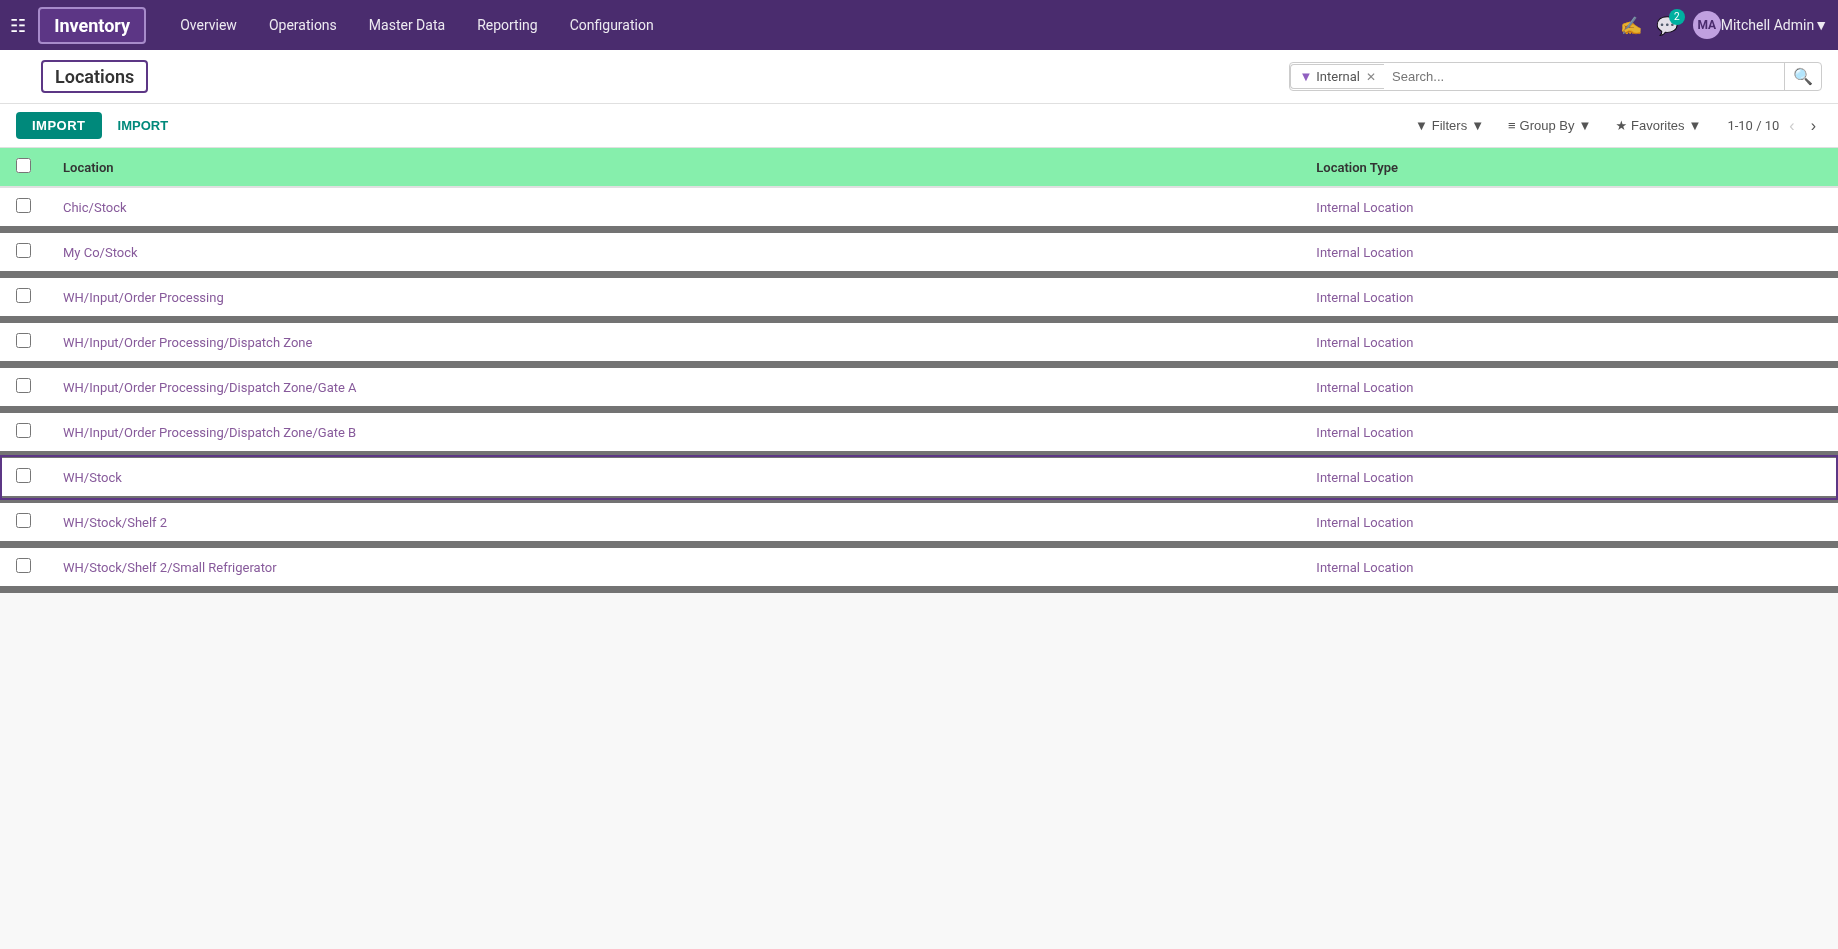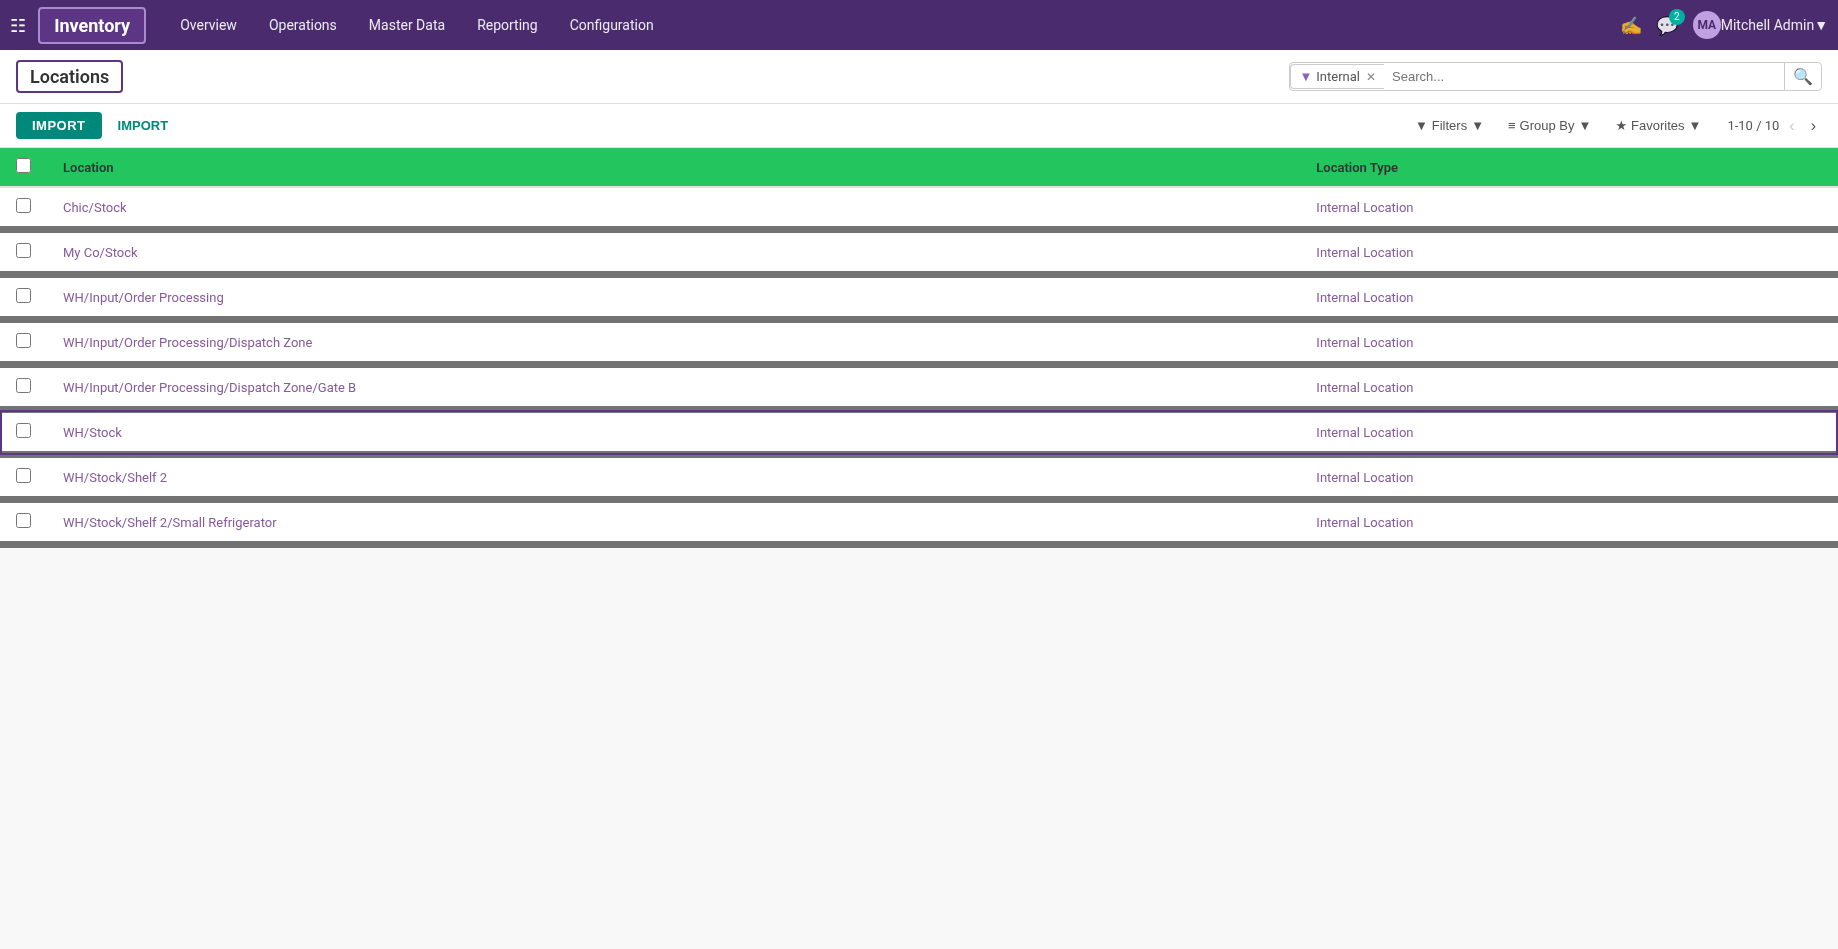--- a/index.html
+++ b/index.html
@@ -99,20 +99,21 @@
       border-bottom: 1px solid #e0e0e0;
       padding: 10px 16px;
       display: flex;
       align-items: center;
       justify-content: space-between;
     }
     .sub-header-left {
       display: flex;
       align-items: center;
       gap: 10px;
+      margin-left: 25px;
     }
     .page-title-box {
       border: 2px solid #5c3685;
       border-radius: 4px;
       padding: 4px 12px;
       font-size: 18px;
       font-weight: 600;
       color: #333;
     }
     .sub-header-right {
@@ -244,21 +245,21 @@
     }
     thead tr {
       border-bottom: 2px solid #e0e0e0;
     }
     thead th {
       padding: 10px 16px;
       text-align: left;
       font-size: 13px;
       font-weight: 600;
       color: #333;
-      background: #22c55e;
+      background: #86efac;
     }
     tbody tr {
       border-bottom: 7px solid #737373;
       background: white;
     }
     tbody td {
       padding: 10px 16px;
       font-size: 13px;
     }
     .location-link {
@@ -400,20 +401,29 @@
       <td>
         <a class="location-link">WH/Input/Order Processing/Dispatch Zone</a>
       </td>
       <td class="location-type">Internal Location</td>
     </tr>
         <tr>
       <td class="checkbox-cell">
         <input type="checkbox" class="row-checkbox" style="">
       </td>
       <td>
+        <a class="location-link">WH/Input/Order Processing/Dispatch Zone/Gate A</a>
+      </td>
+      <td class="location-type">Internal Location</td>
+    </tr>
+        <tr>
+      <td class="checkbox-cell">
+        <input type="checkbox" class="row-checkbox" style="">
+      </td>
+      <td>
         <a class="location-link">WH/Input/Order Processing/Dispatch Zone/Gate B</a>
       </td>
       <td class="location-type">Internal Location</td>
     </tr>
         <tr class="highlighted-row">
       <td class="checkbox-cell">
         <input type="checkbox" class="row-checkbox" style="">
       </td>
       <td>
         <a class="location-link">WH/Stock</a>

